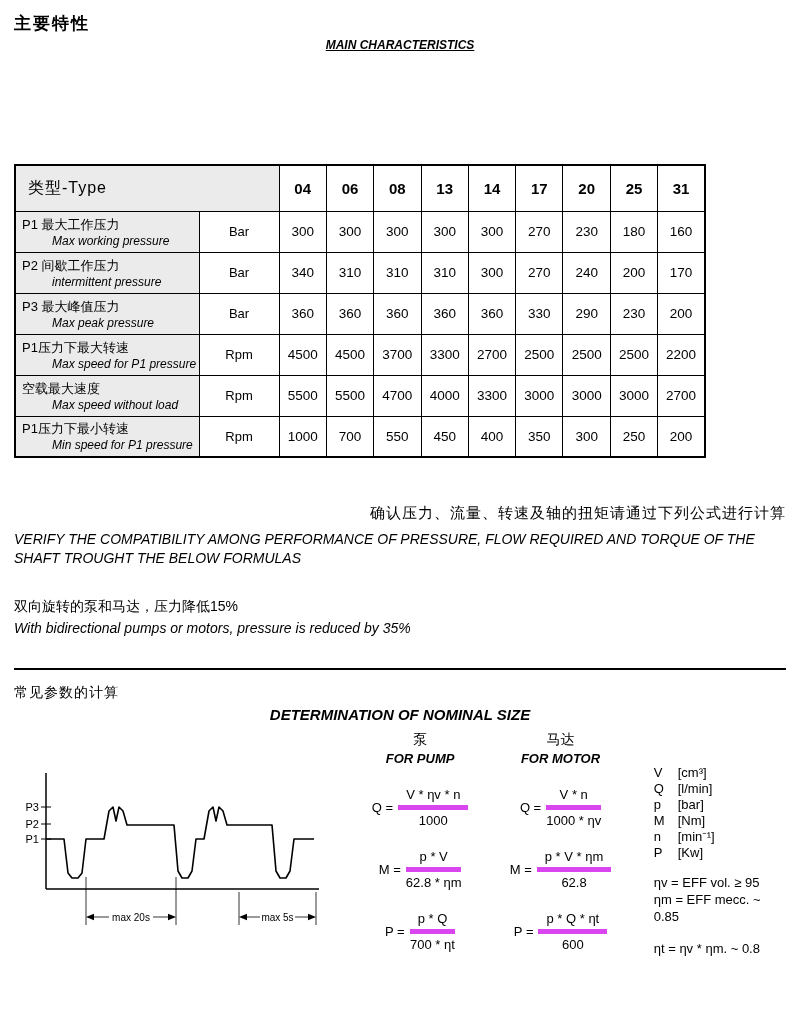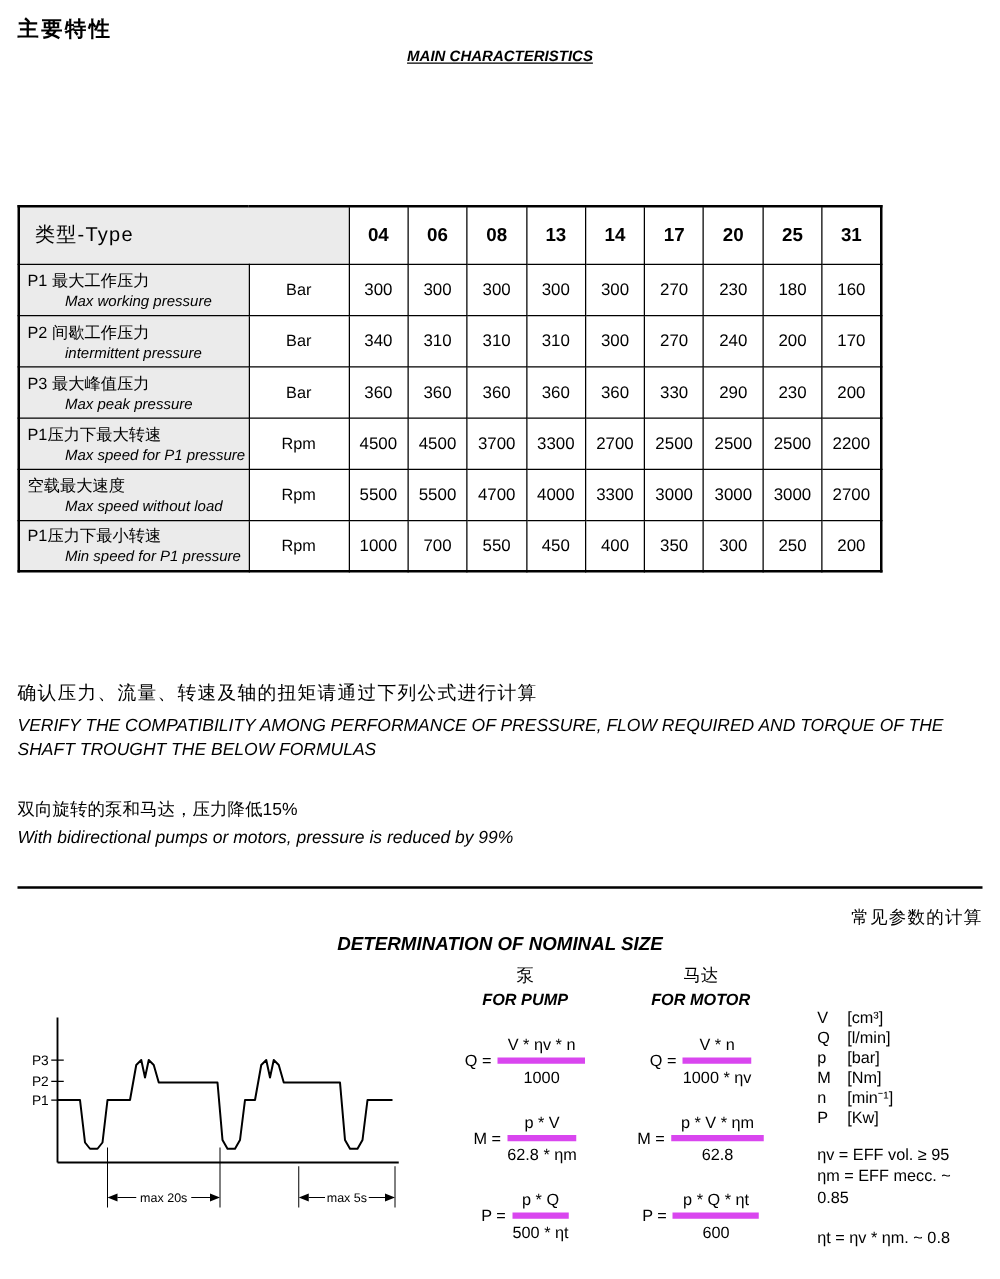--- a/index.html
+++ b/index.html
@@ -29,27 +29,27 @@
     text-align:left; padding-left:12px; font-weight:normal; font-size:16px;
     background:#ebebeb; letter-spacing:1px;
   }
   .spec td { height:41px; }
   .spec td.lbl { text-align:left; padding:3px 6px; background:#ebebeb; }
   .lbl .zh { font-size:13px; }
   .lbl .en { font-size:12px; font-style:italic; padding-left:30px; white-space:nowrap; }
   .spec td.unit { font-size:13px; }
 
   
-  .confirm-zh { text-align:left; font-size:15px; margin-top:87px; letter-spacing:1px; }
+  .confirm-zh { text-align:right; font-size:15px; margin-top:46px; letter-spacing:1px; }
   .verify-en { font-size:14px; font-style:italic; margin-top:7px; line-height:1.35; }
   .bidir-zh { font-size:14px; margin-top:30px; }
   .bidir-en { font-size:14px; font-style:italic; margin-top:4px; }
   .rule { border:none; border-top:2px solid #000; margin-top:32px; }
 
-  .nominal-zh { text-align:right; font-size:14px; margin-top:14px; letter-spacing:1px; }
+  .nominal-zh { text-align:left; font-size:14px; margin-top:14px; letter-spacing:1px; }
   .nominal-en { text-align:center; font-size:15px; font-weight:bold; font-style:italic; margin-top:4px; }
 
   
   .bottom { display:flex; margin-top:8px; }
   .diagram-wrap { width:348px; padding-top:36px; }
   .pump-col, .motor-col { width:138px; text-align:center; }
   .motor-col { margin-left:6px; }
   .legend-col { margin-left:26px; padding-top:34px; font-size:13px; }
 
   .col-head-zh { font-size:14px; }
@@ -212,21 +212,21 @@
     </tbody>
   </table>
 
   <div class="confirm-zh">确认压力、流量、转速及轴的扭矩请通过下列公式进行计算</div>
   <div class="verify-en">
     <div>VERIFY THE COMPATIBILITY AMONG PERFORMANCE OF PRESSURE, FLOW REQUIRED AND TORQUE OF THE</div>
     <div>SHAFT TROUGHT THE BELOW FORMULAS</div>
   </div>
 
   <div class="bidir-zh">双向旋转的泵和马达，压力降低15%</div>
-  <div class="bidir-en">With bidirectional pumps or motors, pressure is reduced by 99%</div>
+  <div class="bidir-en">With bidirectional pumps or motors, pressure is reduced by 35%</div>
 
   <hr class="rule">
 
   <div class="nominal-zh">常见参数的计算</div>
   <div class="nominal-en">DETERMINATION OF NOMINAL SIZE</div>
 
   <div class="bottom">
 
     <div class="diagram-wrap">
       <svg width="315" height="180" viewBox="0 0 315 180">
@@ -279,21 +279,21 @@
         <span class="lhs">M =</span>
         <span class="frac">
           <span class="num">p * V</span>
           <span class="den">62.8 * ηm</span>
         </span>
       </div>
       <div class="formula">
         <span class="lhs">P =</span>
         <span class="frac">
           <span class="num">p * Q</span>
-          <span class="den">500 * ηt</span>
+          <span class="den">700 * ηt</span>
         </span>
       </div>
     </div>
 
     <div class="motor-col">
       <div class="col-head-zh">马达</div>
       <div class="col-head-en">FOR MOTOR</div>
       <div class="formula">
         <span class="lhs">Q =</span>
         <span class="frac">

